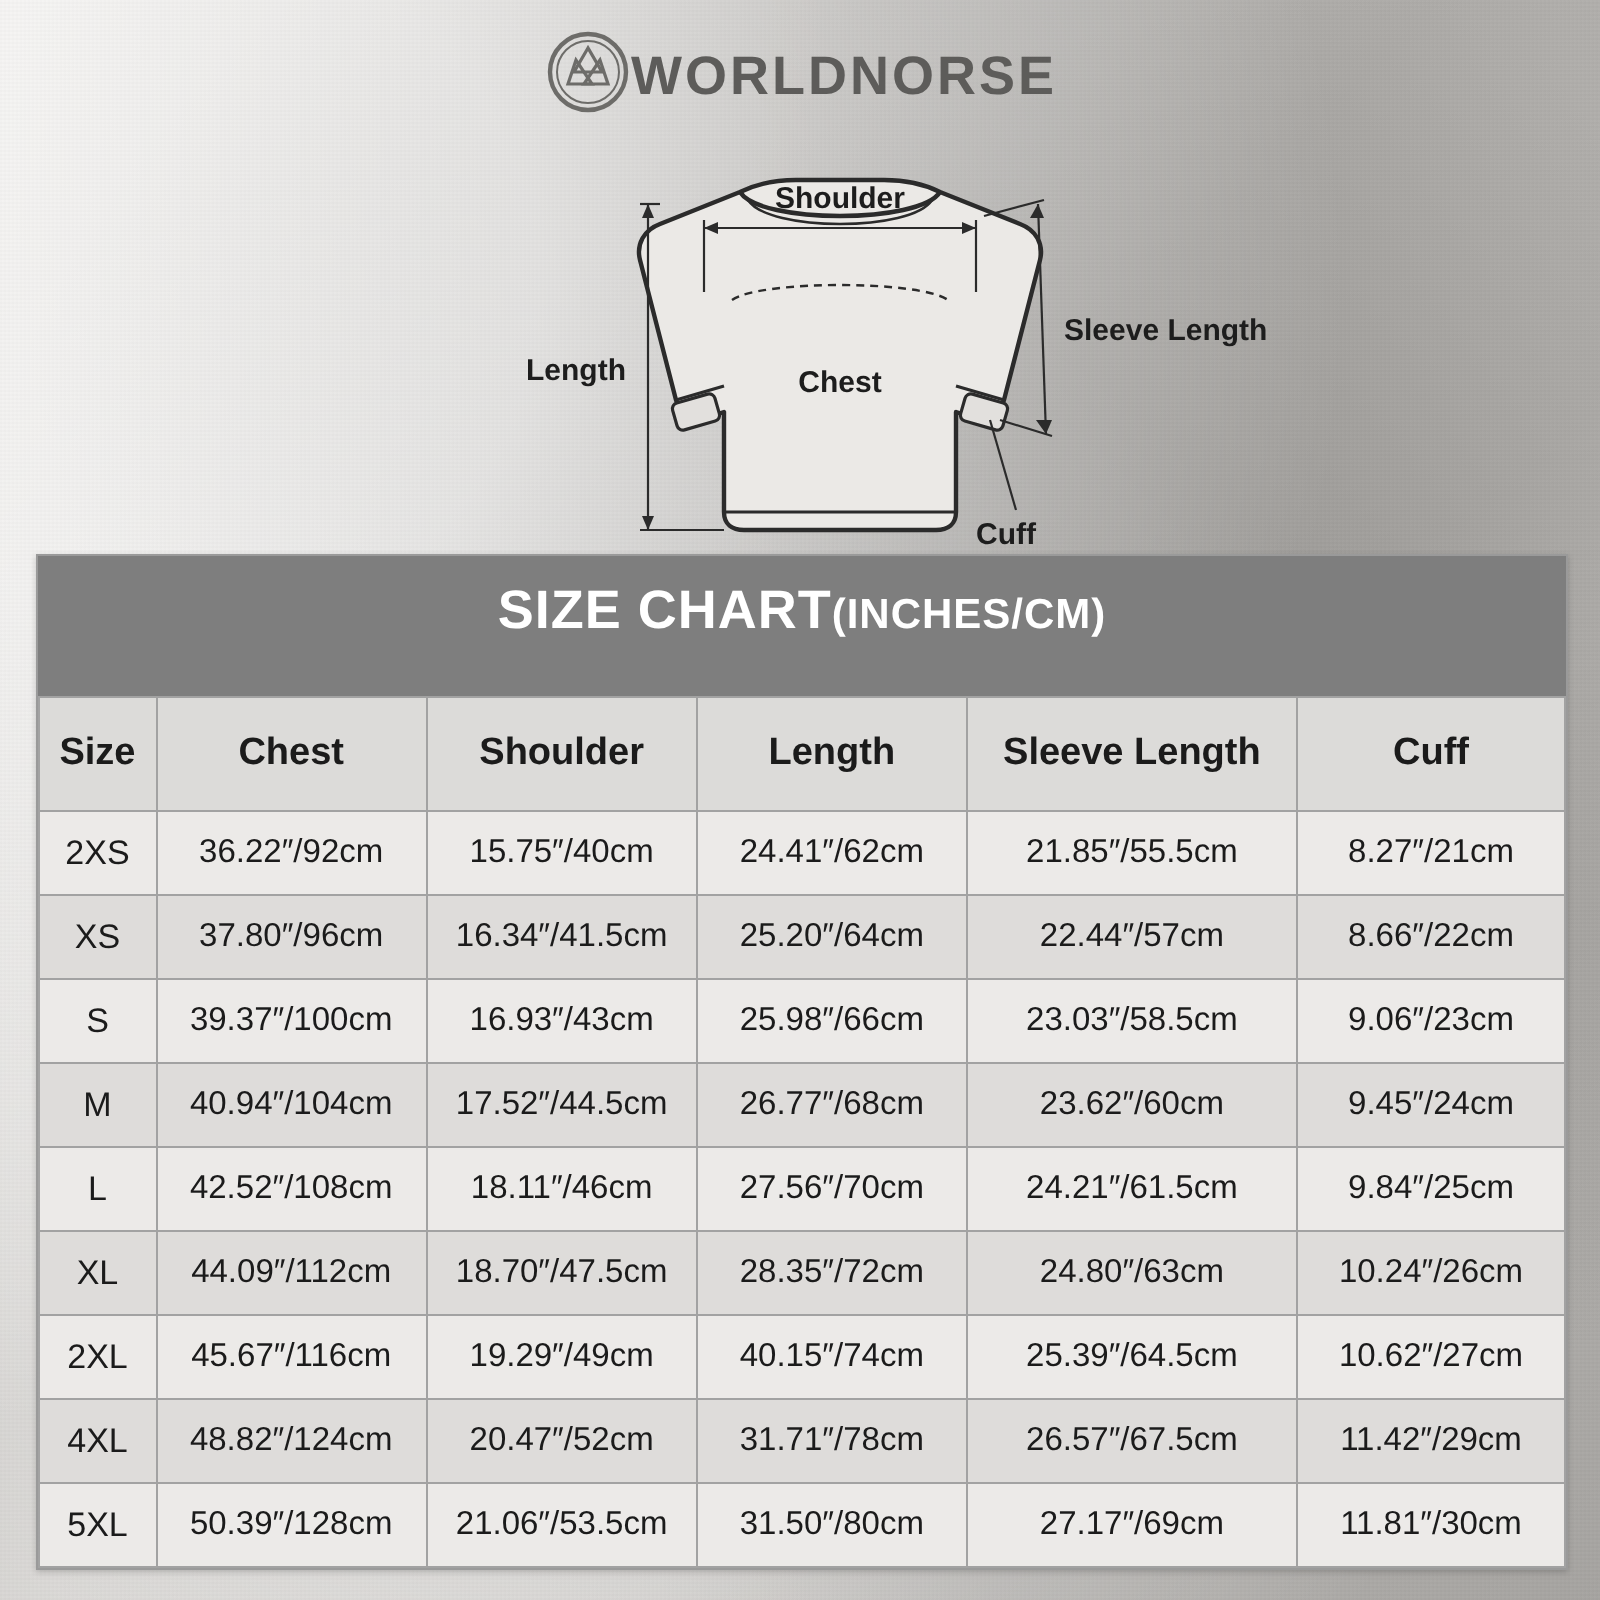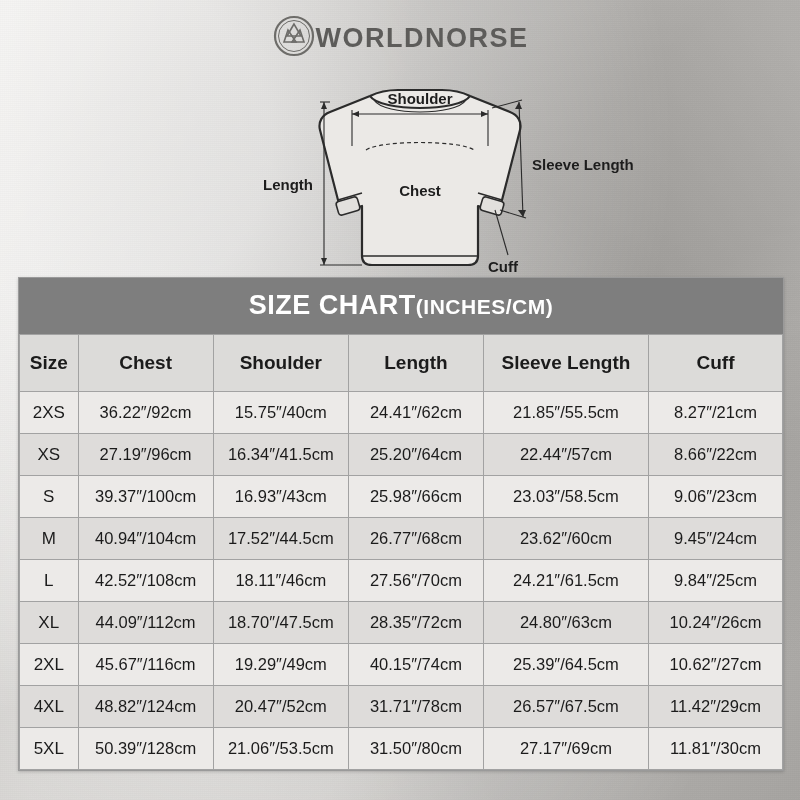--- a/index.html
+++ b/index.html
@@ -45,21 +45,21 @@
   .illus{position:absolute;top:60px;left:0;width:800px;height:215px;}
 
   
   .chart{
     position:absolute;left:18px;top:277px;width:764px;
     border:1px solid #9a9a9a;
     box-shadow:0 1px 3px rgba(0,0,0,.18);
   }
   .chart-title{
     background:#7e7e7e;color:#fff;text-align:center;
-    padding:12px 0 13px;font-size:27px;font-weight:bold;letter-spacing:.5px;
+    padding:12px 0 27px;font-size:27px;font-weight:bold;letter-spacing:.5px;
   }
   .chart-title .small{font-size:21px;}
   table{border-collapse:collapse;width:100%;background:#e9e8e6;}
   th,td{
     border:1px solid #a2a2a2;
     text-align:center;
     font-size:16.5px;
     color:#1b1b1b;
     padding:0;
     height:41px;
@@ -194,21 +194,21 @@
         <tr>
           <td class="size-cell">2XS</td>
           <td>36.22″/92cm</td>
           <td>15.75″/40cm</td>
           <td>24.41″/62cm</td>
           <td>21.85″/55.5cm</td>
           <td>8.27″/21cm</td>
         </tr>
         <tr>
           <td class="size-cell">XS</td>
-          <td>27.19″/96cm</td>
+          <td>37.80″/96cm</td>
           <td>16.34″/41.5cm</td>
           <td>25.20″/64cm</td>
           <td>22.44″/57cm</td>
           <td>8.66″/22cm</td>
         </tr>
         <tr>
           <td class="size-cell">S</td>
           <td>39.37″/100cm</td>
           <td>16.93″/43cm</td>
           <td>25.98″/66cm</td>

